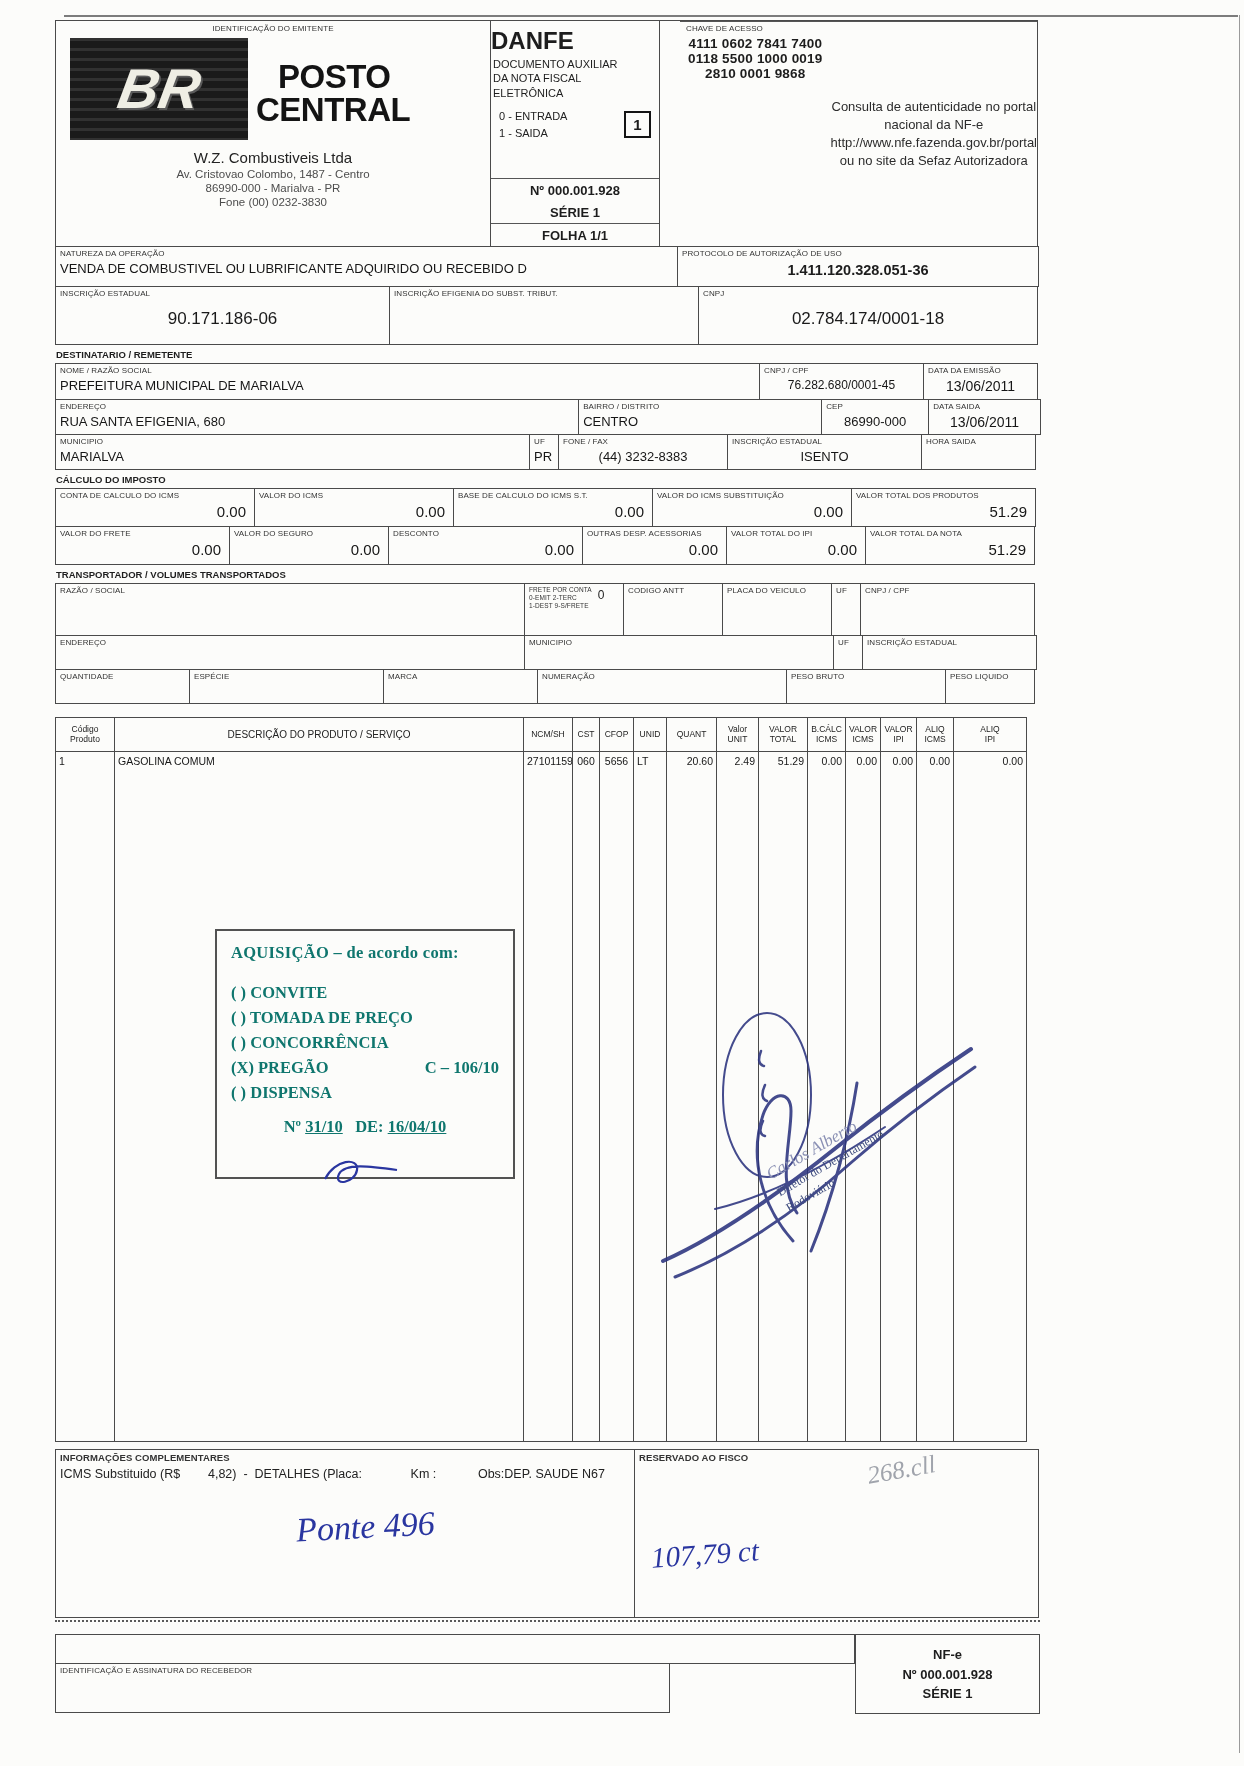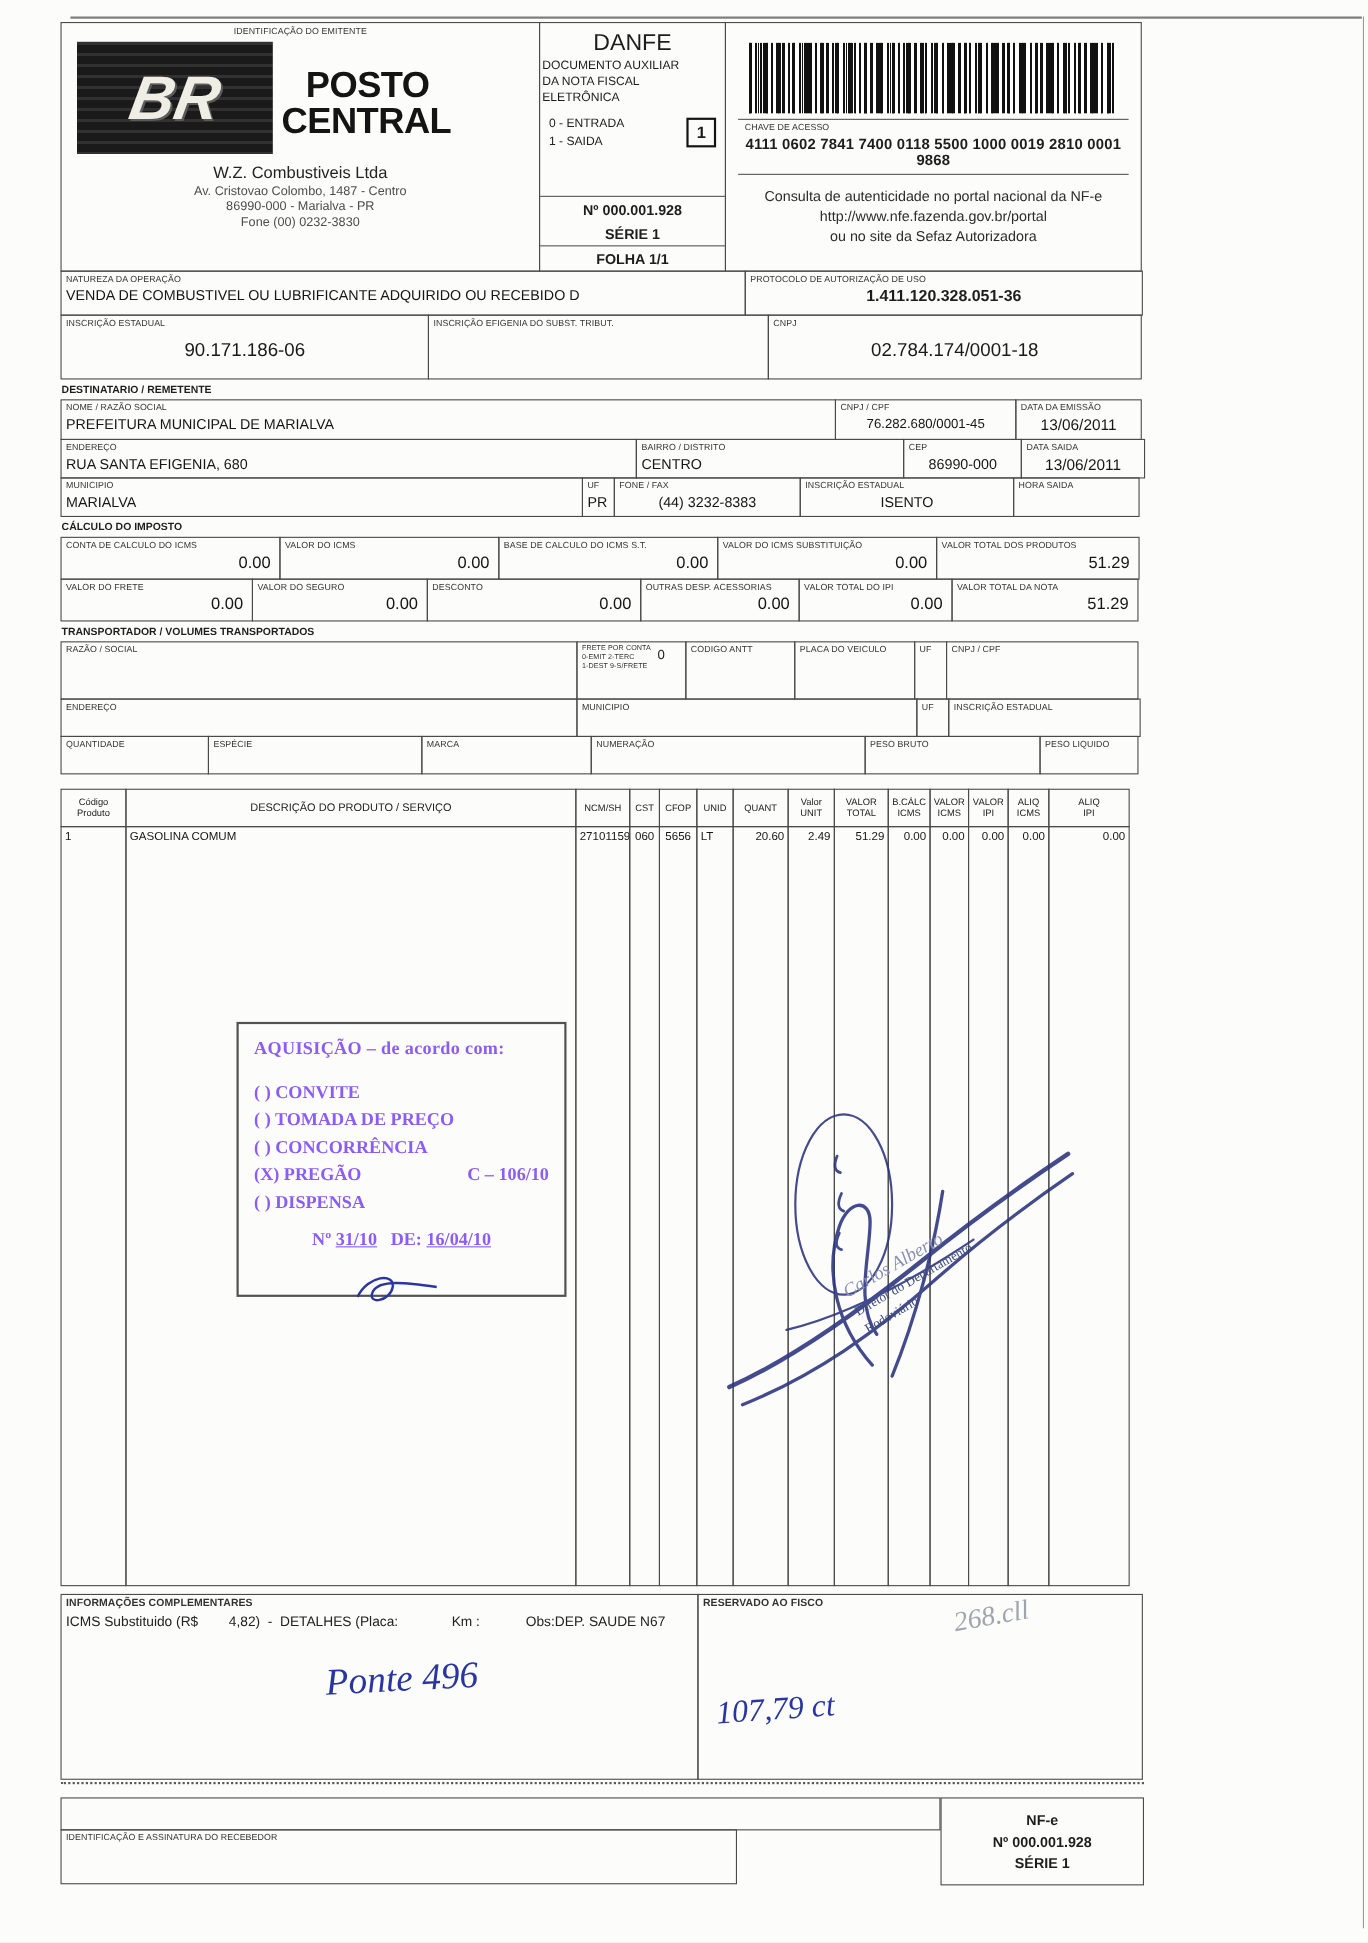--- a/index.html
+++ b/index.html
@@ -23,30 +23,30 @@
   .emit-logo-row { display:flex; padding:4px 6px 0 10px; }
   .br-logo { width:178px; height:102px; background:#1a1a1a; position:relative; overflow:hidden; display:flex; align-items:center; justify-content:center; flex:none; }
   .br-logo::before { content:""; position:absolute; inset:0; background:repeating-linear-gradient(180deg, rgba(255,255,255,.10) 0 3px, transparent 3px 10px); }
   .br-txt { font-style:italic; font-weight:bold; font-size:56px; color:#efeee4; transform:skewX(-10deg); text-shadow:2px 2px 0 #5a5a5a; }
   .brand { font-weight:bold; font-size:33px; line-height:1.02; padding:22px 0 0 8px; letter-spacing:-.5px; color:#141414; }
   .brand-l1 { padding-left:22px; }
   .emit-company { text-align:center; font-size:15px; color:#232323; margin-top:9px; }
   .emit-addr { text-align:center; font-size:11.5px; color:#4d4d4d; margin-top:2px; }
 
   .danfe { display:flex; flex-direction:column; padding:0; }
-  .danfe-title { font-size:21px; font-weight:normal; text-align:center; padding-top:6px; }
+  .danfe-title { font-size:24px; font-weight:bold; padding-top:6px; }
   .danfe-sub { font-size:11px; line-height:1.3; padding:2px 2px 6px; }
   .danfe-es { display:flex; justify-content:space-between; align-items:center; padding:2px 8px 8px; margin-bottom:auto; }
   .danfe-es-lines { font-size:11px; line-height:1.55; color:#222; }
   .tipo-box { width:27px; height:27px; border:2px solid #141414; display:flex; align-items:center; justify-content:center; font-weight:bold; font-size:15px; }
   .danfe-num, .danfe-serie, .danfe-folha { text-align:center; font-weight:bold; font-size:13px; padding:4px 4px 3px; }
   .danfe-num { border-top:1px solid #555; }
   .danfe-folha { border-top:1px solid #555; }
 
-  .chave { display:flex; flex-direction:column; padding:11px; }
+  .chave { display:flex; flex-direction:row; padding:0; }
   .barcode-wrap { padding:7px 10px 5px; }
   .barcode { height:64px; background-color:#fff;
     background-image:
       repeating-linear-gradient(90deg,#111 0 2px,transparent 2px 5px),
       repeating-linear-gradient(90deg,#111 0 1px,transparent 1px 8px),
       repeating-linear-gradient(90deg,#111 0 3px,transparent 3px 13px);
   }
   .chave-mid { border-top:1px solid #555; padding:2px 6px 5px; }
   .chave-num { font-weight:bold; font-size:13.5px; text-align:center; letter-spacing:.2px; margin-top:2px; }
   .consulta { border-top:1px solid #555; flex:1; display:flex; flex-direction:column; justify-content:center; text-align:center; font-size:13px; line-height:1.4; color:#2c2c2c; }
@@ -57,21 +57,21 @@
   .frete-cell { display:flex; gap:6px; }
   .frete-cell .lbl { font-size:6.5px; }
   .frete-val { font-size:12px; margin-top:2px; }
 
   
   .pth { display:flex; align-items:center; justify-content:center; text-align:center; font-size:8.5px; line-height:1.15; white-space:pre-line; padding:2px 1px; color:#222; }
   .pth-desc { font-size:10px; }
   .ptc { font-size:10.5px; padding:3px 3px; color:#161616; }
   .pt-body { position:relative; }
 
-  .stamp { position:absolute; left:160px; top:178px; width:300px; height:250px; border:2px solid #525252; padding:12px 14px; font-family:"Liberation Serif", serif; font-weight:bold; color:#8b5cf6; }
+  .stamp { position:absolute; left:160px; top:178px; width:300px; height:250px; border:2px solid #525252; padding:12px 14px; font-family:"Liberation Serif", serif; font-weight:bold; color:#0f766e; }
   .stamp-title { font-size:16.5px; letter-spacing:.3px; margin-bottom:20px; }
   .stamp-opt { font-size:16.5px; margin-top:5px; }
   .stamp-opt-row { display:flex; justify-content:space-between; }
   .stamp-no { margin-top:14px; text-align:center; font-size:16.5px; }
   .u { text-decoration:underline; }
   .stamp-sig { position:absolute; left:100px; bottom:-20px; width:90px; height:42px; }
 
   .bigsig { position:absolute; left:590px; top:248px; width:360px; height:330px; }
   .sig-text { position:absolute; left:118px; top:168px; transform:rotate(-30deg); transform-origin:left top; white-space:nowrap; }
   .sig-name { font-family:"Liberation Serif", serif; font-style:italic; font-size:17px; color:#8a90b4; }

